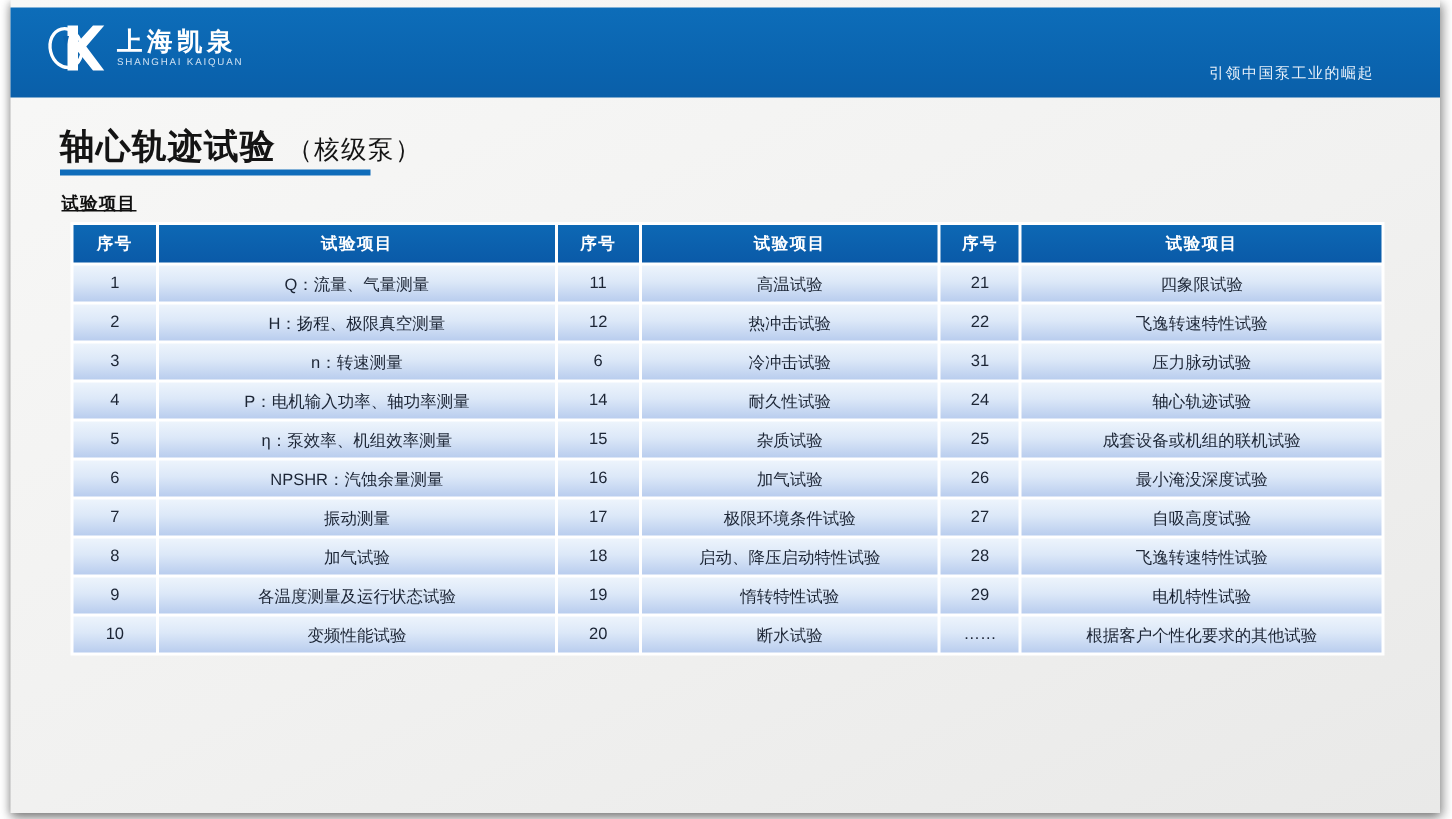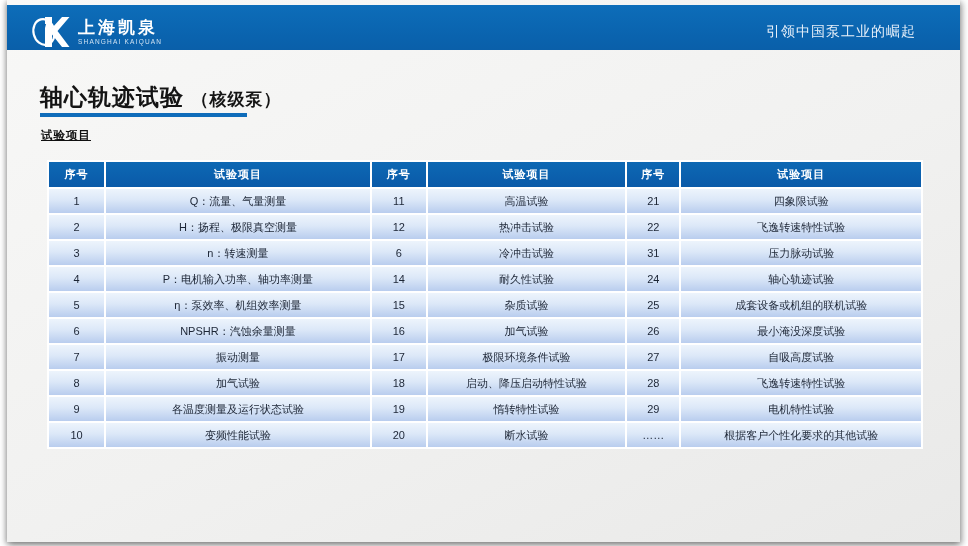--- a/index.html
+++ b/index.html
@@ -8,45 +8,45 @@
     background:#ffffff;
     font-family:"Liberation Sans","DejaVu Sans",sans-serif;
   }
   .slide{
     position:absolute;left:7px;top:0;width:953px;height:542px;
     background:linear-gradient(155deg,#f8f8f7 0%,#f1f1f0 55%,#e9e9e8 100%);
     box-shadow:0 3px 7px rgba(0,0,0,.35),3px 2px 6px rgba(0,0,0,.18),-2px 1px 5px rgba(0,0,0,.15);
   }
   
   .banner{
-    position:absolute;left:0;top:5px;width:100%;height:45px;
+    position:absolute;left:0;top:5px;width:100%;height:60px;
     background:linear-gradient(180deg,#0d6db9 0%,#0a63ae 70%,#0a5fa9 100%);
   }
   .brand{position:absolute;left:24px;top:7px;display:flex;align-items:center;gap:7px;}
   .logo-k{width:40px;height:40px;display:block;}
   .brand-text{display:flex;flex-direction:column;line-height:1;}
   .brand-cn{color:#ffffff;font-weight:bold;font-size:17px;letter-spacing:3px;}
   .brand-en{color:#cfe2f3;font-size:6.5px;letter-spacing:1.2px;margin-top:3px;}
-  .tagline{position:absolute;right:44px;bottom:9px;color:#e6eff9;font-size:14px;letter-spacing:1px;}
+  .tagline{position:absolute;right:44px;bottom:9px;color:#e6eff9;font-size:10px;letter-spacing:1px;}
   
   .page-title{
     position:absolute;left:33px;top:82px;color:#141414;
     font-size:23px;font-weight:bold;letter-spacing:1px;white-space:nowrap;
   }
-  .title-suffix{font-size:17px;font-weight:bold;}
+  .title-suffix{font-size:17px;font-weight:normal;}
   .title-accent-bar{
     position:absolute;left:33px;top:113px;width:207px;height:4px;background:#0f6cba;
   }
   .section-label{
     position:absolute;left:34px;top:128px;color:#101010;
     font-size:11.5px;font-weight:bold;text-decoration:underline;letter-spacing:1px;
   }
   
   .test-table{
-    position:absolute;left:40px;top:160px;width:876px;
+    position:absolute;left:40px;top:148px;width:876px;
     border-collapse:separate;border-spacing:2px;
     background:#ffffff;table-layout:fixed;
   }
   .test-table th{
     background:linear-gradient(180deg,#0d68b4 0%,#0a5aa8 100%);
     color:#ffffff;font-size:11px;font-weight:bold;height:25px;
     text-align:center;padding:0 2px;letter-spacing:1px;
   }
   .test-table td{
     background:linear-gradient(180deg,#edf4fc 0%,#dce8f8 45%,#b9cdee 100%);

